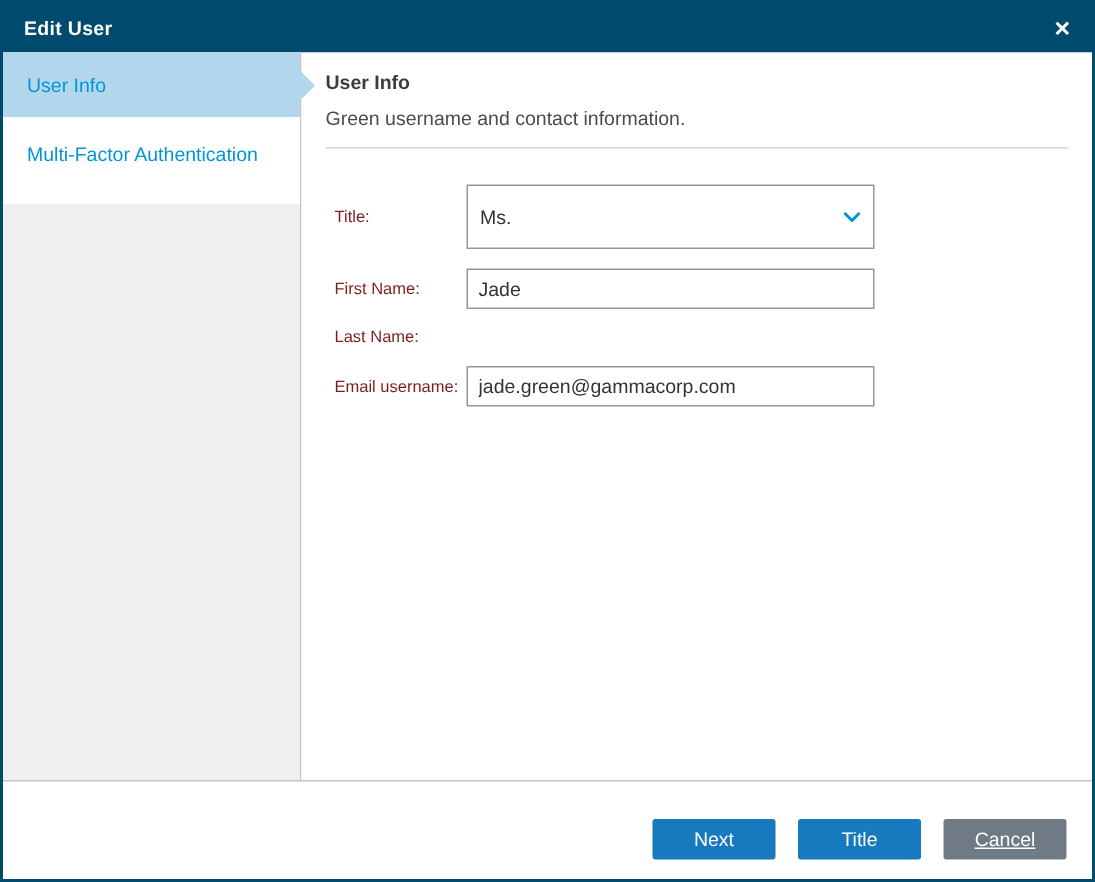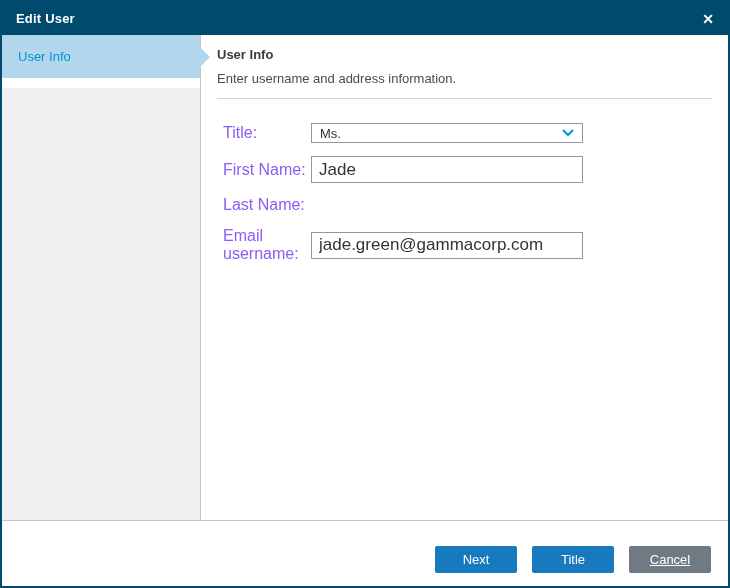--- a/index.html
+++ b/index.html
@@ -38,28 +38,28 @@
     border-top:10px solid transparent;
     border-bottom:10px solid transparent;
   }
   .side-fill{ flex:1 1 auto; background:#f0f0f0; margin-top:10px; }
   
   .content{ flex:1 1 auto; background:#fff; padding:12px 16px 0 16px; }
   .content-heading{ font-size:13px; font-weight:bold; color:#3c3c3c; margin-bottom:9px; }
   .content-subtitle{ font-size:13px; color:#4b4b4b; margin-bottom:12px; }
   .content-divider{ border:none; border-top:1px solid #d4d4d4; margin:0 0 24px 0; }
   .form-row{ display:flex; align-items:center; margin-bottom:13px; padding-left:6px; }
-  .form-row label{ width:88px; font-size:16px; color:#8b5cf6; flex:0 0 88px; }
+  .form-row label{ width:88px; font-size:11px; color:#7f1d1d; flex:0 0 88px; }
   .text-input{
     width:272px; height:27px; border:1px solid #969696; background:#fff;
-    font-family:"Liberation Sans", sans-serif; font-size:17px; color:#333;
+    font-family:"Liberation Sans", sans-serif; font-size:13px; color:#333;
     padding:0 7px; outline:none;
   }
   .select-box{
-    width:272px; height:20px; border:1px solid #969696; background:#fff;
+    width:272px; height:43px; border:1px solid #969696; background:#fff;
     display:flex; align-items:center; padding:0 8px; cursor:pointer;
     font-size:13px; color:#333;
   }
   .select-box .chevron{ margin-left:auto; display:flex; align-items:center; }
   
   .footer{
     flex:0 0 66px; border-top:1px solid #c6c6c6; background:#ffffff;
     display:flex; align-items:center; justify-content:flex-end;
     gap:15px; padding:0 17px;
   }
@@ -80,26 +80,29 @@
     <span class="title">Edit User</span>
     <span class="close">✕</span>
   </div>
 
   <div class="body">
 
     <div class="sidebar">
       <div class="side-item active">
         <span>User Info</span>
       </div>
+      <div class="side-item">
+        <span>Multi-Factor Authentication</span>
+      </div>
       <div class="side-fill"></div>
     </div>
 
     <div class="content">
       <div class="content-heading">User Info</div>
-      <div class="content-subtitle">Enter username and address information.</div>
+      <div class="content-subtitle">Green username and contact information.</div>
       <hr class="content-divider">
 
       <div class="form">
 
         <div class="form-row">
           <label>Title:</label>
           <div class="select-box">
             <span>Ms.</span>
             <span class="chevron">
               <svg width="12" height="8" viewBox="0 0 12 8">

